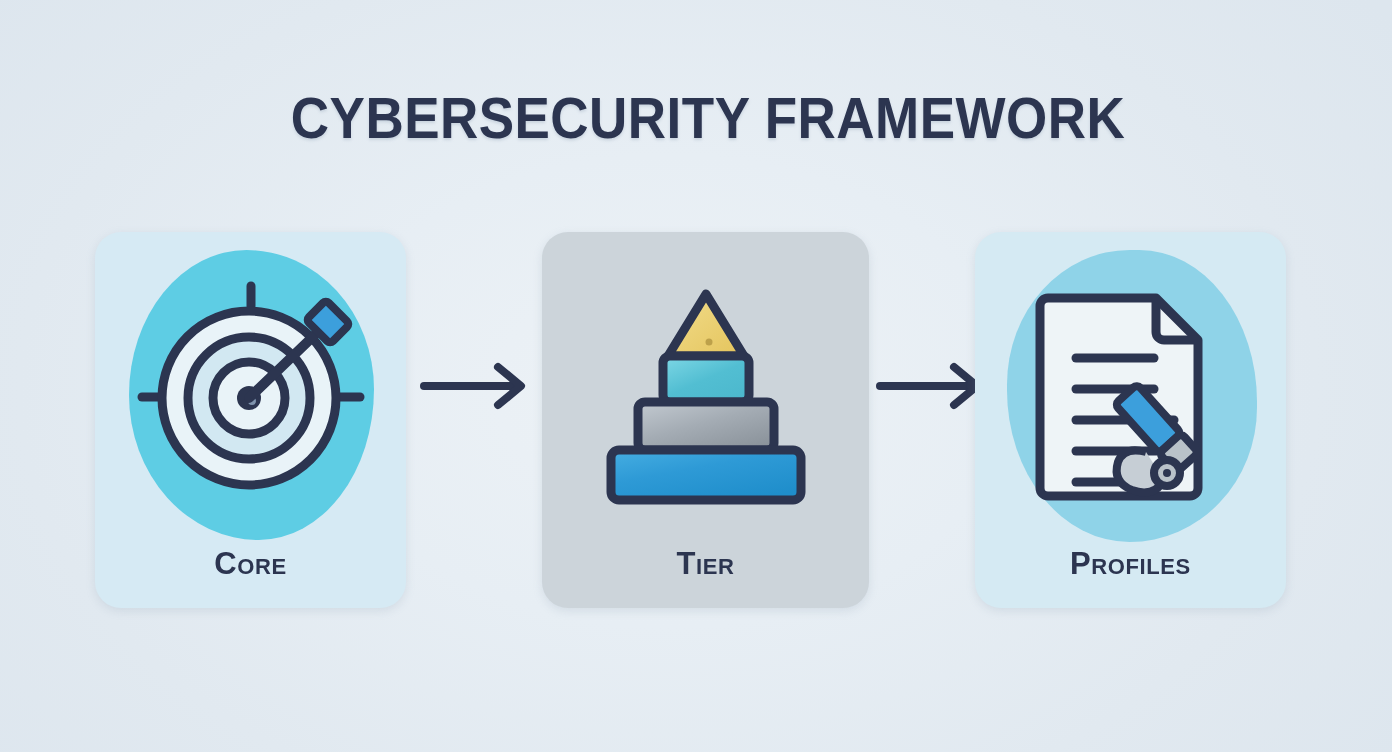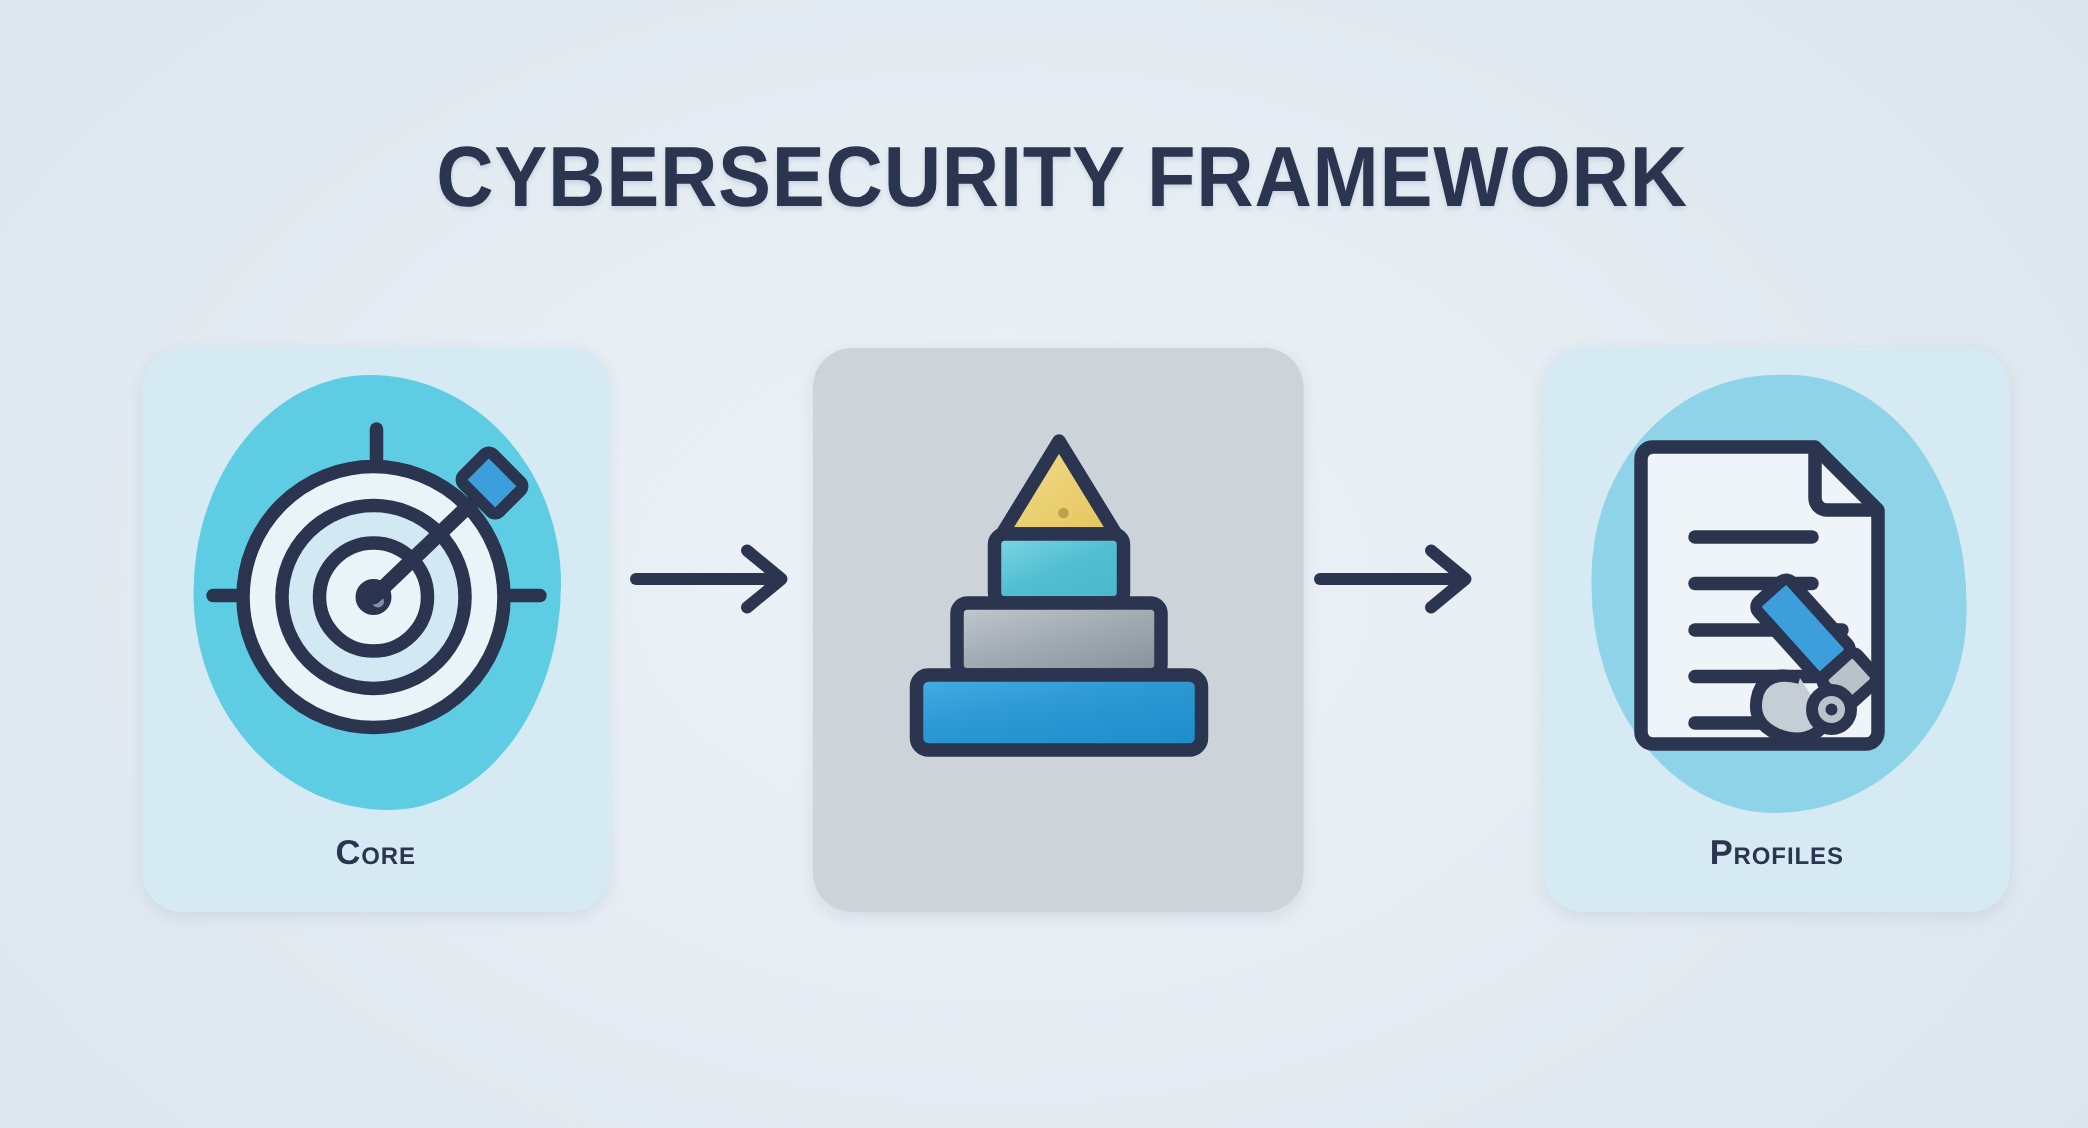--- a/index.html
+++ b/index.html
@@ -47,21 +47,21 @@
   .card {
     position: absolute;
     top: 232px;
     height: 376px;
     border-radius: 26px;
     overflow: hidden;
     box-shadow: 0 3px 10px rgba(130,150,172,0.20);
   }
   .card-1 { left: 95px;   width: 311px; background: #d6eaf4; }
   .card-2 { left: 542px;  width: 327px; background: #ccd4da; }
-  .card-3 { left: 1029px;  width: 311px; background: #d5eaf3; }
+  .card-3 { left: 975px;  width: 311px; background: #d5eaf3; }
 
   
   .blob {
     position: absolute;
     border-radius: 50%;
     pointer-events: none;
   }
   .blob-1 {
     left: 34px; top: 18px;
     width: 245px; height: 290px;
@@ -84,21 +84,21 @@
     align-items: center;
     height: 270px;
   }
 
   .card-label {
     position: absolute;
     left: 0; right: 0;
     bottom: 26px;
     text-align: center;
     font-family: "Liberation Sans", sans-serif;
-    font-size: 23px;
+    font-size: 31px;
     font-weight: 700;
     letter-spacing: 0.6px;
     color: #2c3550;
     font-variant: small-caps;
     text-transform: lowercase;
     user-select: none;
   }
   .card-label::first-letter { text-transform: uppercase; }
 
   
@@ -180,20 +180,21 @@
         <path d="M125 24 L163 86 L87 86 Z" fill="url(#g-apex)" stroke="#2c3550" stroke-width="9" stroke-linejoin="round"></path>
         <circle cx="128" cy="72" r="3.5" fill="#bda14a"></circle>
 
         <rect x="82" y="86" width="86" height="46" rx="7" fill="url(#g-t2)" stroke="#2c3550" stroke-width="9"></rect>
 
         <rect x="57" y="132" width="136" height="48" rx="7" fill="url(#g-t3)" stroke="#2c3550" stroke-width="9"></rect>
 
         <rect x="30" y="180" width="190" height="50" rx="8" fill="url(#g-t4)" stroke="#2c3550" stroke-width="9"></rect>
       </svg>
     </div>
+    <div class="card-label">Tier</div>
   </div>
 
   <svg class="arrow arrow-2" viewBox="0 0 120 48">
     <g stroke="#2c3550" stroke-width="8" stroke-linecap="round" stroke-linejoin="round" fill="none">
       <line x1="6" y1="24" x2="100" y2="24"></line>
       <polyline points="80,5 103,24 80,43"></polyline>
     </g>
   </svg>
 
   <div class="card card-3">

